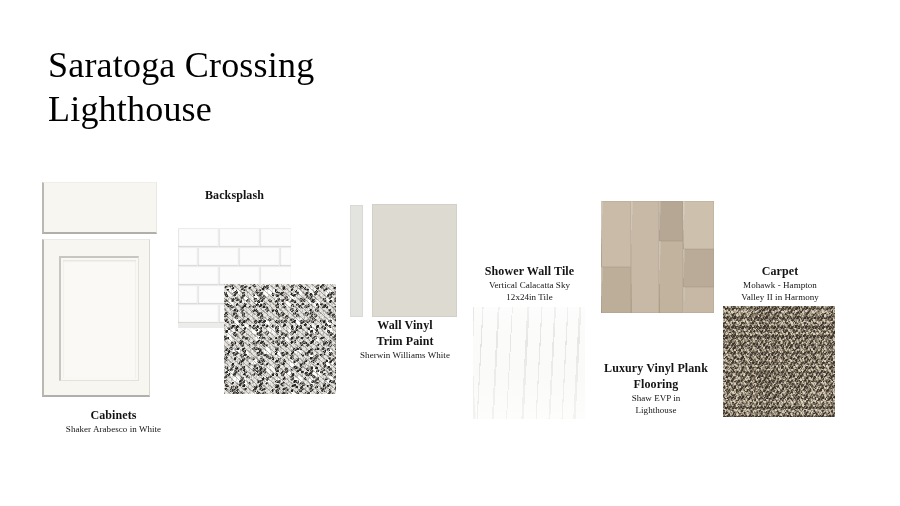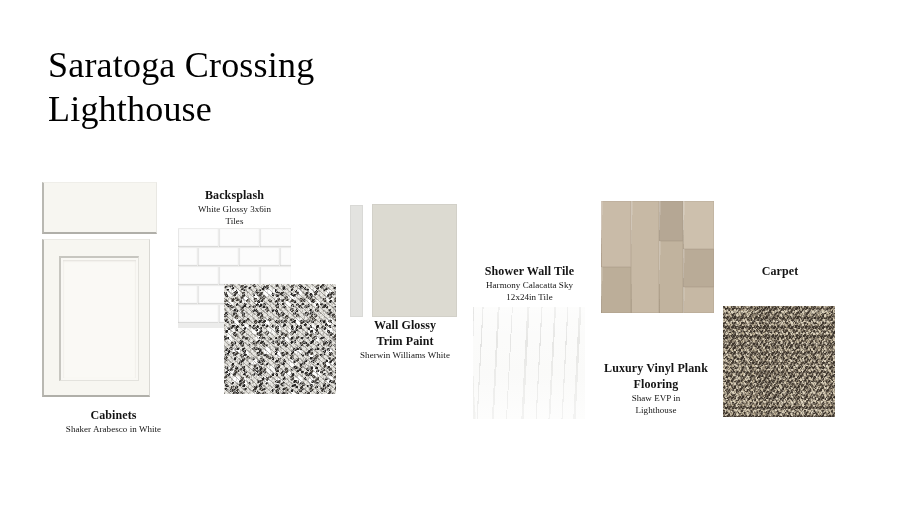--- a/index.html
+++ b/index.html
@@ -280,22 +280,20 @@
       </div>
     </div>
   </div>
   <div class="caption" id="cap-cabinets">
     <div class="cap-title">Cabinets</div>
     <div class="cap-sub">Shaker Arabesco in White</div>
   </div>
 
   <div class="caption" id="cap-backsplash">
     <div class="cap-title">Backsplash</div>
-    <div class="cap-sub">White Glossy 3x6in
-Tiles</div>
   </div>
   <div class="swatch" id="tile-wrap">
     <div id="tile-bg"></div>
 
     <div class="brick" style="left:0px;   top:1px;  width:40px; height:18px;"></div>
     <div class="brick" style="left:41px;  top:1px;  width:40px; height:18px;"></div>
     <div class="brick" style="left:82px;  top:1px;  width:31px; height:18px;"></div>
 
     <div class="brick" style="left:0px;   top:20px; width:19px; height:18px;"></div>
     <div class="brick" style="left:20px;  top:20px; width:40px; height:18px;"></div>
@@ -321,28 +319,28 @@
     <div id="gran-noise"></div>
   </div>
 
   <div class="swatch" id="trim-sw">
     <div class="paint-chip" style="background:#e3e3e0;"></div>
   </div>
   <div class="swatch" id="wall-sw">
     <div class="paint-chip" style="background:#dcdad1;"></div>
   </div>
   <div class="caption" id="cap-paint">
-    <div class="cap-title">Wall Glossy</div>
+    <div class="cap-title">Wall Vinyl</div>
     <div class="cap-title">Trim Paint</div>
     <div class="cap-sub">Sherwin Williams White</div>
   </div>
 
   <div class="caption" id="cap-shower">
     <div class="cap-title">Shower Wall Tile</div>
-    <div class="cap-sub">Harmony Calacatta Sky
+    <div class="cap-sub">Vertical Calacatta Sky
 12x24in Tile</div>
   </div>
   <div class="swatch" id="shower-wrap">
     <div id="shower-base"></div>
     <div id="shower-veins"></div>
     <div id="shower-wash"></div>
   </div>
 
   <div class="swatch" id="lvp-wrap">
     <div id="lvp-base"></div>
@@ -373,19 +371,21 @@
   </div>
   <div class="caption" id="cap-lvp">
     <div class="cap-title" style="white-space:pre-line;margin-top:43px;">Luxury Vinyl Plank
 Flooring</div>
     <div class="cap-sub">Shaw EVP in
 Lighthouse</div>
   </div>
 
   <div class="caption" id="cap-carpet">
     <div class="cap-title">Carpet</div>
+    <div class="cap-sub">Mohawk - Hampton
+Valley II in Harmony</div>
   </div>
   <div class="swatch" id="carpet-wrap">
     <div id="carpet-base"></div>
     <div id="carpet-fuzz"></div>
   </div>
 
 </div>
 
 </body></html>

